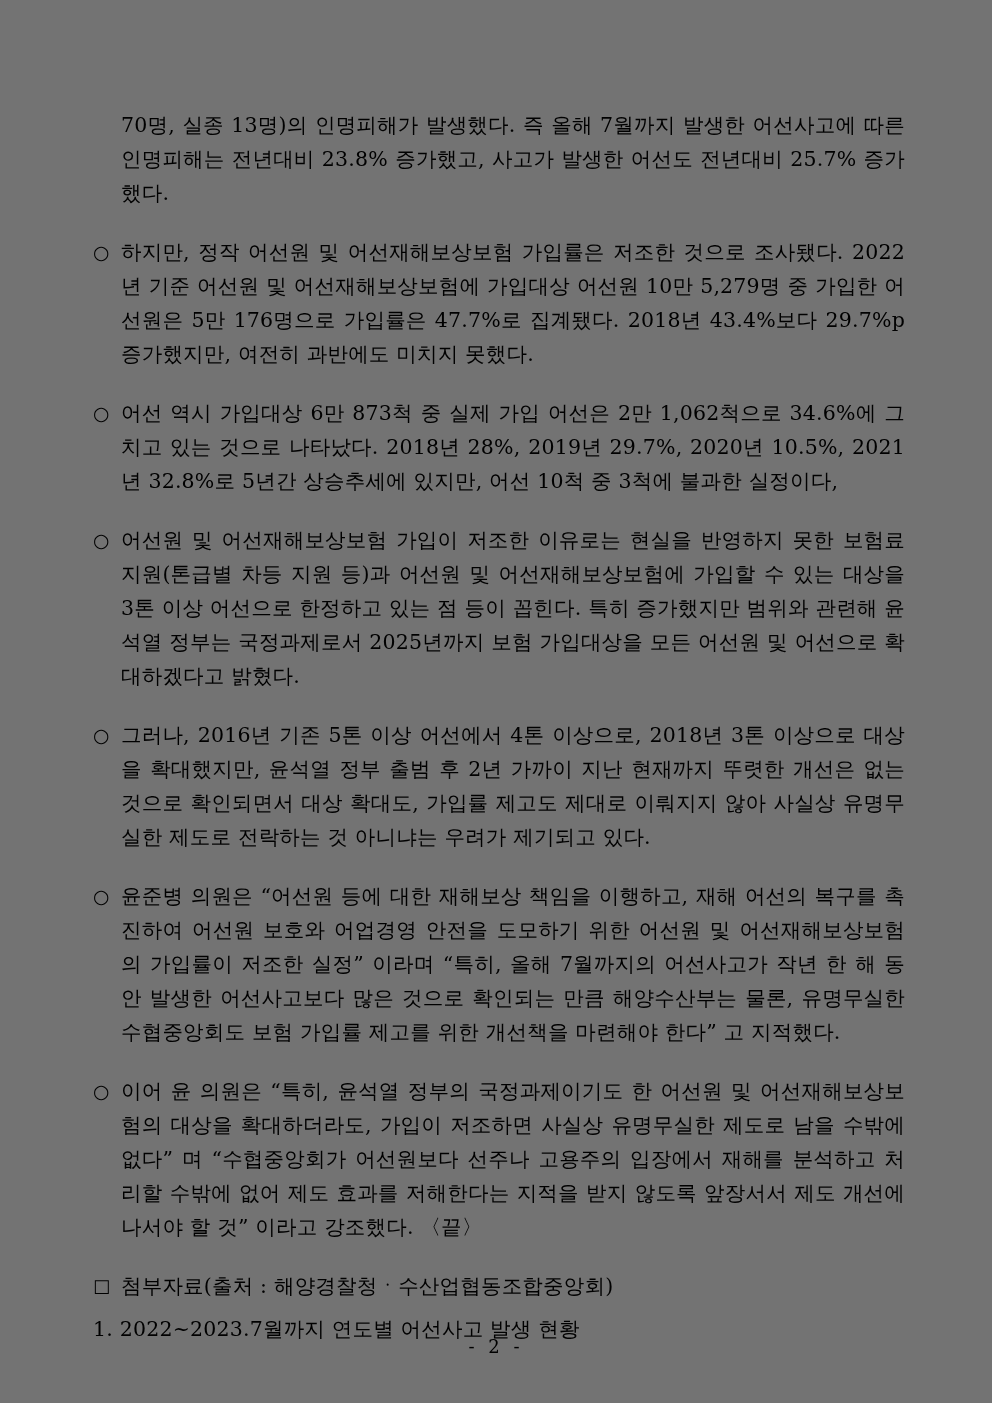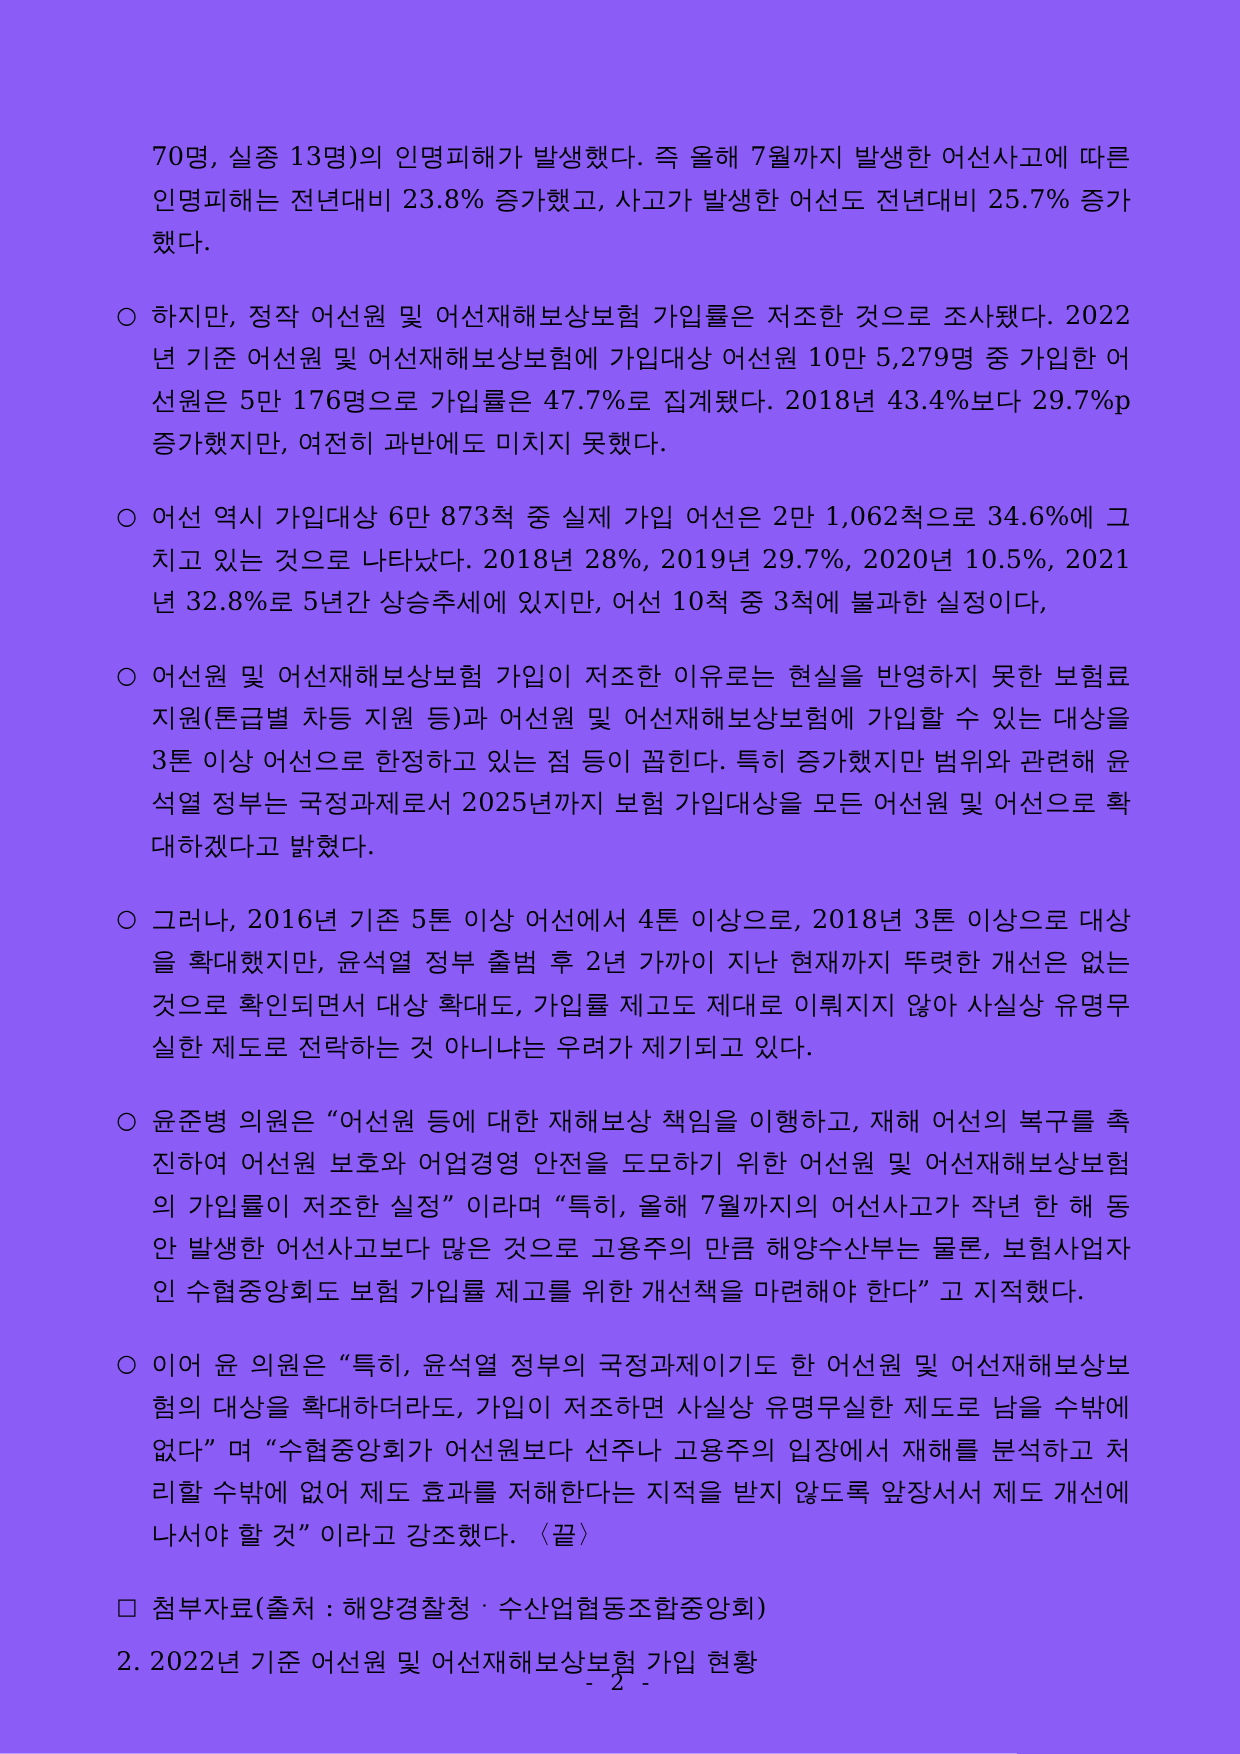--- a/index.html
+++ b/index.html
@@ -8,21 +8,21 @@
     width: 992px;
     height: 1403px;
     position: relative;
     font-family: "DejaVu Serif", "Liberation Serif", serif;
     color: #000000;
     overflow: hidden;
   }
   .page {
     position: absolute;
     inset: 0;
-    background: #8b5cf6;
+    background: #737373;
   }
   .content {
     padding: 108px 87px 0 93px;
   }
   .para {
     display: flex;
     align-items: flex-start;
     margin-bottom: 25px;
     font-size: 20.5px;
     line-height: 34px;
@@ -90,32 +90,32 @@
       <div class="ptext">어선원 및 어선재해보상보험 가입이 저조한 이유로는 현실을 반영하지 못한 보험료 지원(톤급별 차등 지원 등)과 어선원 및 어선재해보상보험에 가입할 수 있는 대상을 3톤 이상 어선으로 한정하고 있는 점 등이 꼽힌다. 특히 증가했지만 범위와 관련해 윤석열 정부는 국정과제로서 2025년까지 보험 가입대상을 모든 어선원 및 어선으로 확대하겠다고 밝혔다.</div>
     </div>
 
     <div class="para">
       <span class="bullet">○</span>
       <div class="ptext">그러나, 2016년 기존 5톤 이상 어선에서 4톤 이상으로, 2018년 3톤 이상으로 대상을 확대했지만, 윤석열 정부 출범 후 2년 가까이 지난 현재까지 뚜렷한 개선은 없는 것으로 확인되면서 대상 확대도, 가입률 제고도 제대로 이뤄지지 않아 사실상 유명무실한 제도로 전락하는 것 아니냐는 우려가 제기되고 있다.</div>
     </div>
 
     <div class="para">
       <span class="bullet">○</span>
-      <div class="ptext">윤준병 의원은 “어선원 등에 대한 재해보상 책임을 이행하고, 재해 어선의 복구를 촉진하여 어선원 보호와 어업경영 안전을 도모하기 위한 어선원 및 어선재해보상보험의 가입률이 저조한 실정” 이라며 “특히, 올해 7월까지의 어선사고가 작년 한 해 동안 발생한 어선사고보다 많은 것으로 고용주의 만큼 해양수산부는 물론, 보험사업자인 수협중앙회도 보험 가입률 제고를 위한 개선책을 마련해야 한다” 고 지적했다.</div>
+      <div class="ptext">윤준병 의원은 “어선원 등에 대한 재해보상 책임을 이행하고, 재해 어선의 복구를 촉진하여 어선원 보호와 어업경영 안전을 도모하기 위한 어선원 및 어선재해보상보험의 가입률이 저조한 실정” 이라며 “특히, 올해 7월까지의 어선사고가 작년 한 해 동안 발생한 어선사고보다 많은 것으로 확인되는 만큼 해양수산부는 물론, 유명무실한 수협중앙회도 보험 가입률 제고를 위한 개선책을 마련해야 한다” 고 지적했다.</div>
     </div>
 
     <div class="para">
       <span class="bullet">○</span>
       <div class="ptext">이어 윤 의원은 “특히, 윤석열 정부의 국정과제이기도 한 어선원 및 어선재해보상보험의 대상을 확대하더라도, 가입이 저조하면 사실상 유명무실한 제도로 남을 수밖에 없다” 며 “수협중앙회가 어선원보다 선주나 고용주의 입장에서 재해를 분석하고 처리할 수밖에 없어 제도 효과를 저해한다는 지적을 받지 않도록 앞장서서 제도 개선에 나서야 할 것” 이라고 강조했다. 〈끝〉</div>
     </div>
 
     <div class="attach">
       <div class="attach-heading">
         <span class="bullet">□</span>
         <div class="ptext">첨부자료(출처 : 해양경찰청ㆍ수산업협동조합중앙회)</div>
       </div>
-      <div class="attach-item">2. 2022년 기준 어선원 및 어선재해보상보험 가입 현황</div>
+      <div class="attach-item">1. 2022~2023.7월까지 연도별 어선사고 발생 현황</div>
     </div>
 
   </div>
 
   <div class="footer">- 2 -</div>
 </div>
 
 </body></html>

